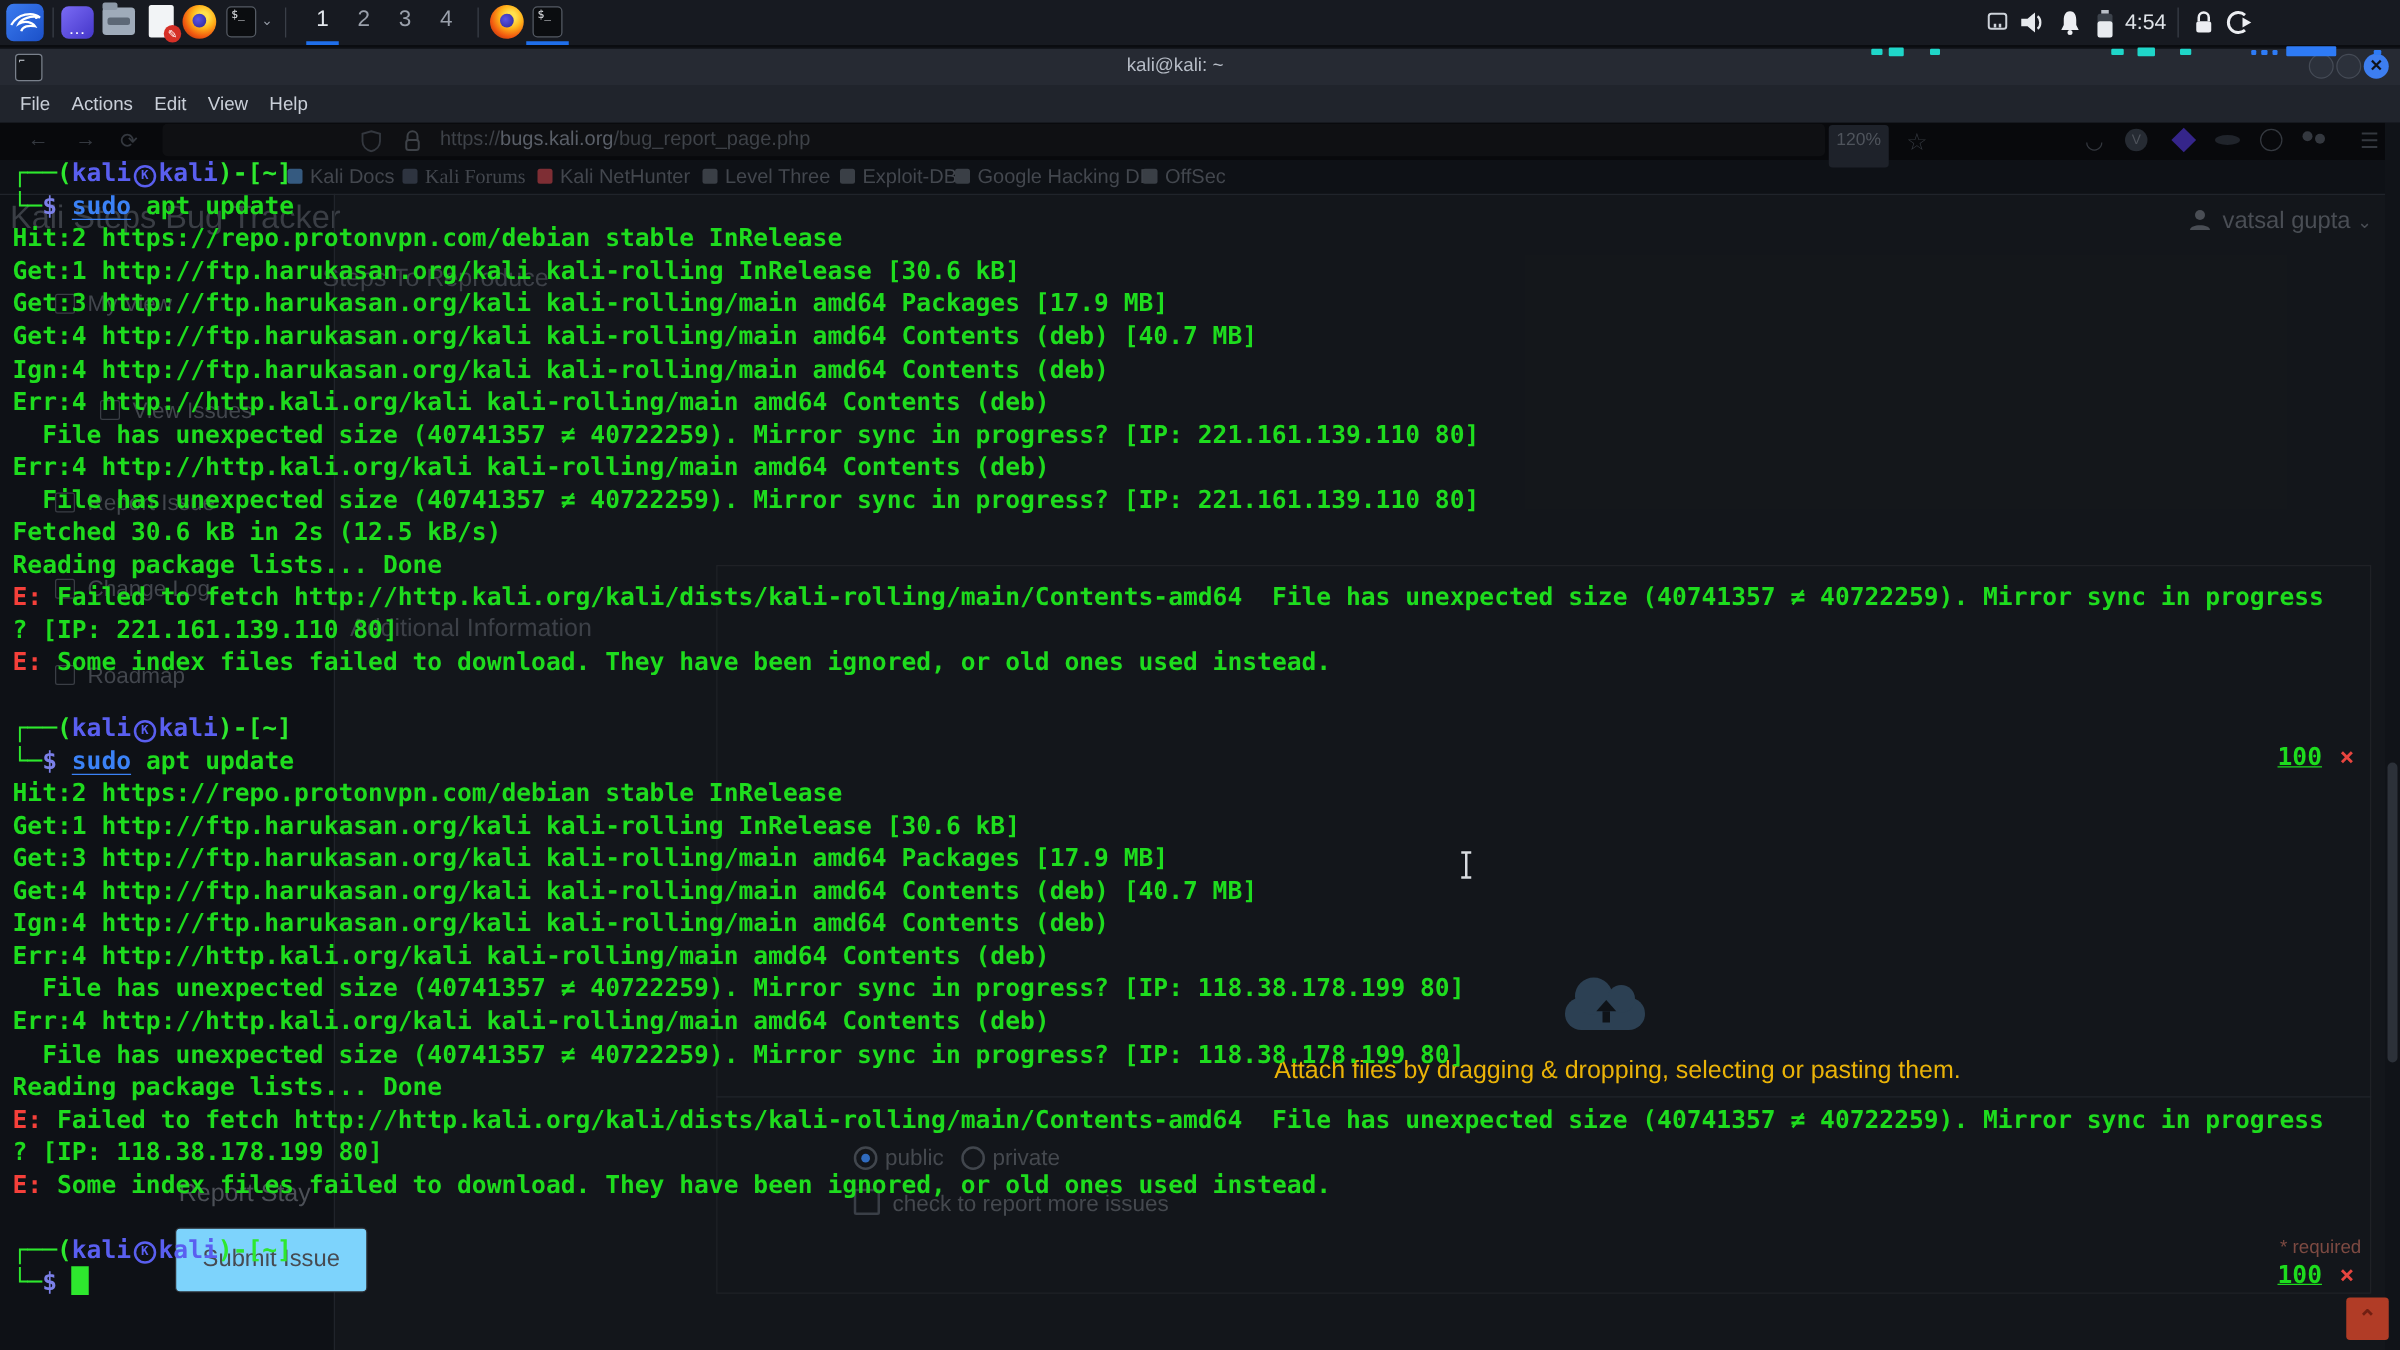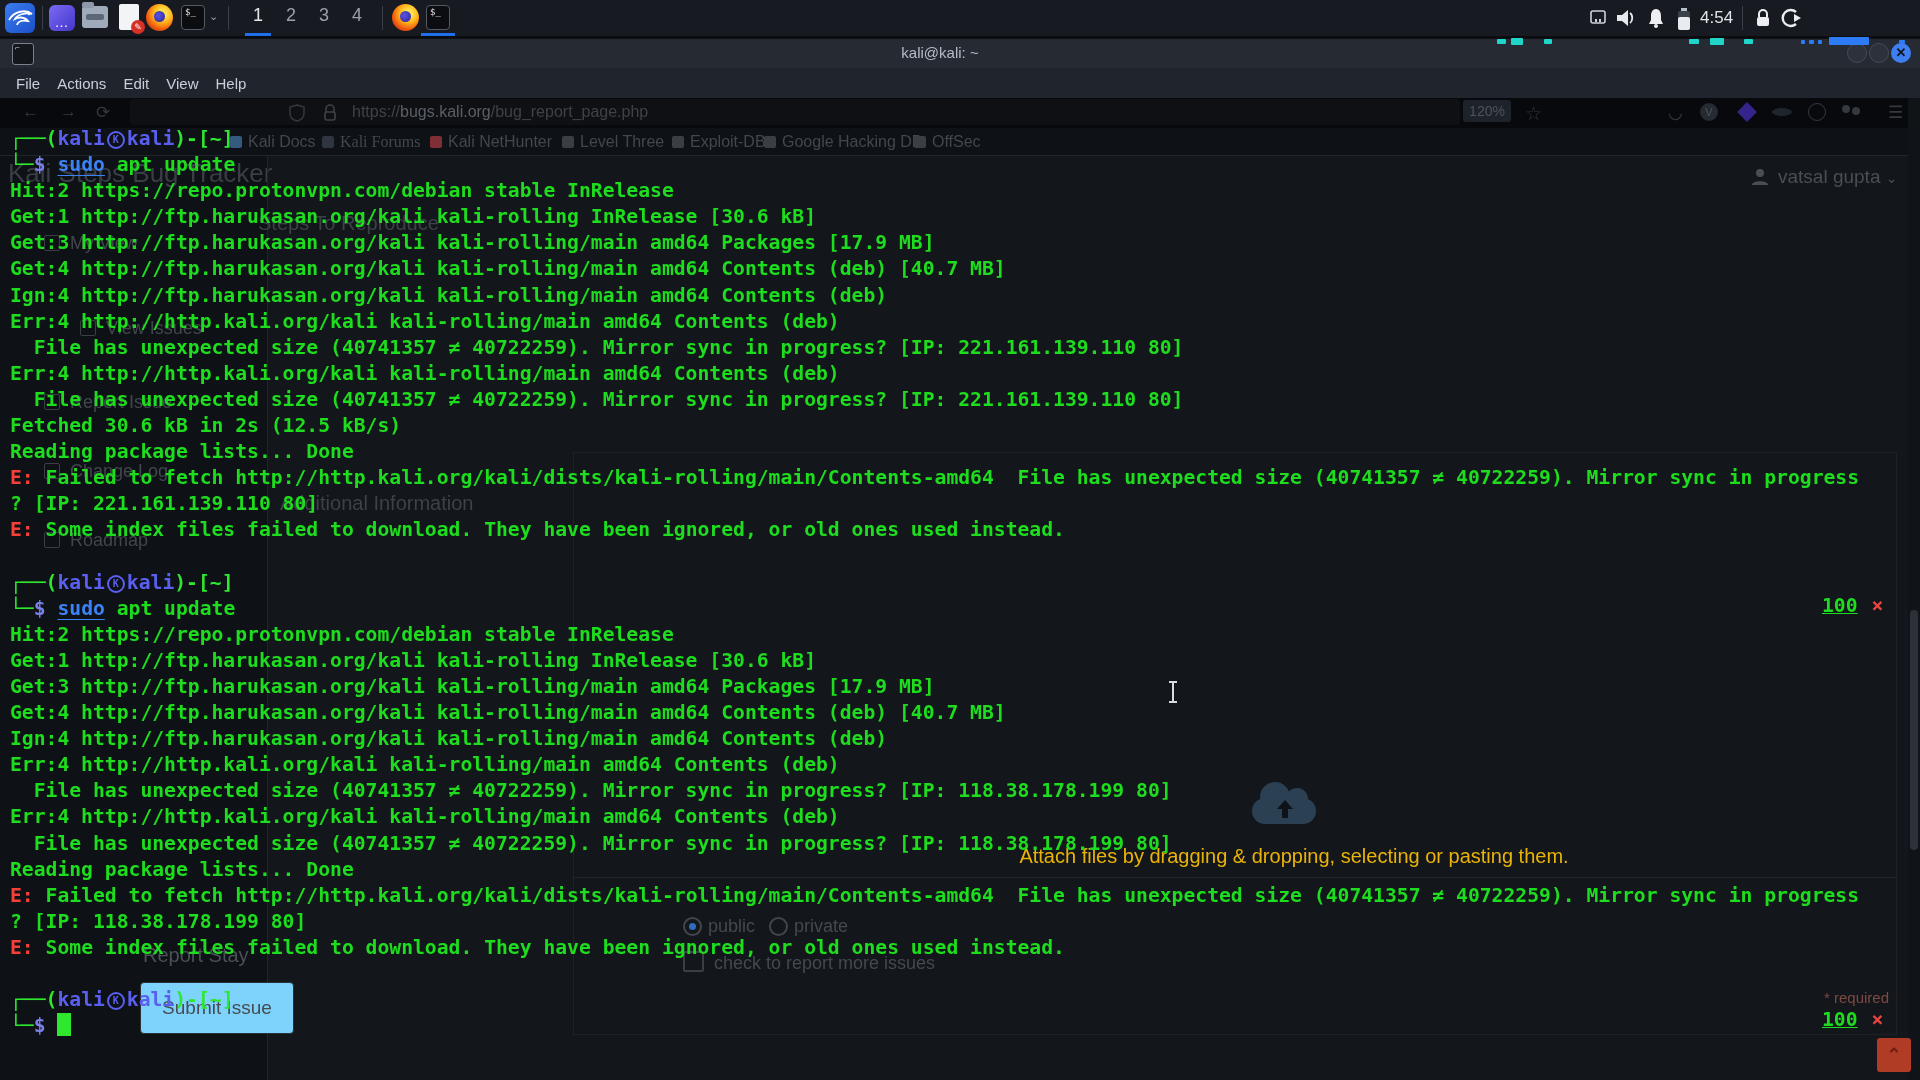--- a/index.html
+++ b/index.html
@@ -54,21 +54,21 @@
   .menubar span{color:#c9cfd8;font-size:15px;}
 
   
   .browser{position:absolute;left:0;top:98px;width:1920px;height:982px;z-index:1;overflow:hidden;}
   .nav-dark{position:absolute;left:0;top:0;width:1908px;height:30px;background:rgba(0,0,0,0.42);}
   .page-light{position:absolute;left:267px;top:57px;width:1641px;height:925px;background:rgba(255,255,255,0.022);}
   .nav-ic{position:absolute;top:4px;color:#34383f;font-size:17px;}
   .urlfield{position:absolute;left:130px;top:1px;width:1330px;height:26px;border-radius:4px;background:rgba(255,255,255,0.03);}
   .urltxt{position:absolute;left:352px;top:5px;font-size:16px;color:#3e4248;}
   .urltxt b{color:#5a5f68;font-weight:normal;}
-  .zoomchip{position:absolute;left:1463px;top:2px;width:48px;height:22px;background:#1e222a;border-radius:3px;
+  .zoomchip{position:absolute;left:1463px;top:2px;width:48px;height:34px;background:#1e222a;border-radius:3px;
             color:#4f545c;font-size:14px;text-align:center;line-height:22px;}
   .bm{position:absolute;top:35px;height:18px;font-size:16px;color:#43474e;white-space:nowrap;}
   .bm i{display:inline-block;width:12px;height:12px;border-radius:2px;margin-right:6px;vertical-align:-1px;font-style:normal;}
   .pg-title{position:absolute;left:8px;top:60px;font-size:26px;color:#3a3e45;}
   .userbox{position:absolute;left:1750px;top:68px;color:#4a4e55;font-size:19px;}
   .side-item{position:absolute;left:44px;font-size:18px;color:#42464d;}
   .side-item i{display:inline-block;width:14px;height:14px;border:1px solid #3a3e45;border-radius:2px;
                margin-right:10px;vertical-align:-2px;font-style:normal;}
   .vline{position:absolute;width:1px;background:#20242b;}
   .hline{position:absolute;height:1px;background:#20242b;}

